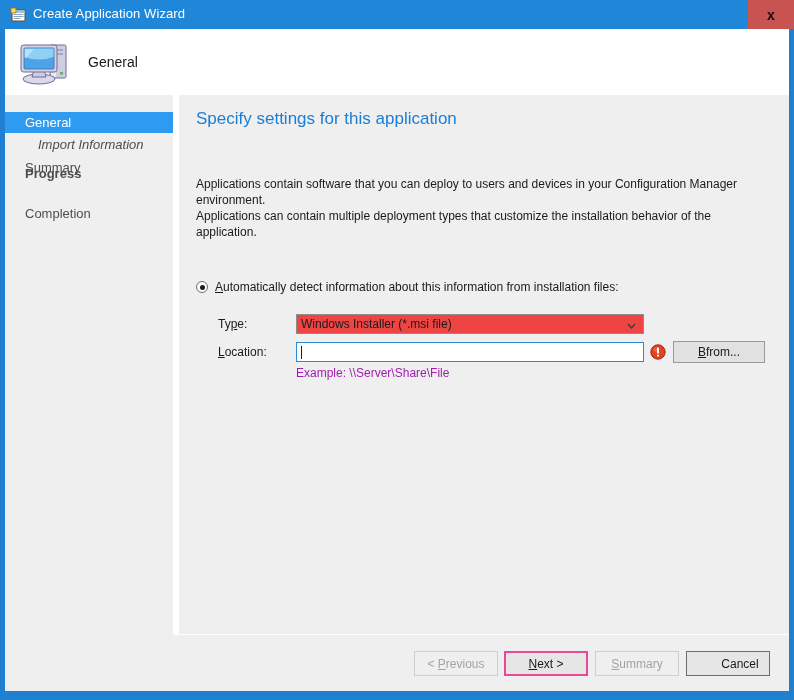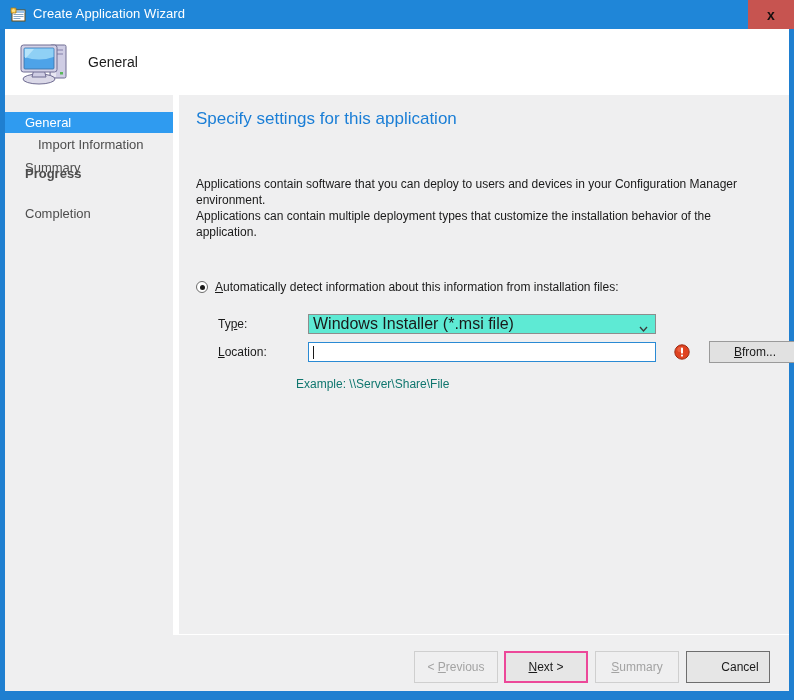--- a/index.html
+++ b/index.html
@@ -196,39 +196,38 @@
     border-radius: 50%;
     background: #1a1a1a;
   }
   .acc { text-decoration: underline; }
 
   
   .field-row {
     position: absolute;
     display: flex;
     align-items: center;
-    gap: 12px;
   }
   .field-label {
     font-size: 12px;
     color: #1a1a1a;
     width: 78px;
     flex: 0 0 auto;
   }
   .row-type   { left: 39px; top: 219px; }
   .row-loc    { left: 39px; top: 246px; }
 
   .combo {
     position: relative;
     width: 348px;
     height: 20px;
-    background: #5eead4;
+    background: #ef4444;
     border: 1px solid #8d8d8d;
     box-sizing: border-box;
-    font-size: 16px;
+    font-size: 12px;
     color: #1a1a1a;
     display: flex;
     align-items: center;
     padding-left: 4px;
     cursor: pointer;
   }
   .combo-arrow {
     position: absolute;
     right: 7px;
     top: 50%;
@@ -269,43 +268,43 @@
     box-sizing: border-box;
     font-size: 12px;
     color: #1a1a1a;
     display: flex;
     align-items: center;
     justify-content: center;
     cursor: pointer;
   }
   .example {
     position: absolute;
-    left: 117px; top: 282px;
-    font-size: 12px;
-    color: #0f766e;
+    left: 117px; top: 271px;
+    font-size: 12px;
+    color: #a21caf;
   }
 
   
   .footer-sep {
     position: absolute;
     left: 174px; top: 539px;
     width: 610px; height: 1px;
     background: #ffffff;
   }
   .footer {
     position: absolute;
     left: 0px; top: 540px;
     width: 784px;
     height: 56px;
     background: #efeff0;
   }
   .btn {
     position: absolute;
     top: 16px;
-    width: 84px; height: 32px;
+    width: 84px; height: 25px;
     font-size: 12px;
     color: #1a1a1a;
     background: #e1e1e1;
     border: 1px solid #adadad;
     box-sizing: border-box;
     display: flex;
     align-items: center;
     justify-content: center;
     cursor: pointer;
   }
@@ -369,21 +368,21 @@
     </span>
     <span class="header-title">General</span>
   </div>
 
   <div class="body-area">
 
     <div class="sidebar">
       <div class="nav-item selected" style="top:17px;">
         <span class="nav-label">General</span>
       </div>
-      <div class="nav-item indent" style="top:39px;">
+      <div class="nav-item indent" style="top:39px;font-style:italic;">
         <span class="nav-label">Import Information</span>
       </div>
       <div class="nav-item" style="top:62px;">
         <span class="nav-label">Summary</span>
       </div>
       <div class="nav-item" style="top:68px;font-weight:bold;">
         <span class="nav-label">Progress</span>
       </div>
       <div class="nav-item" style="top:108px;">
         <span class="nav-label">Completion</span>

